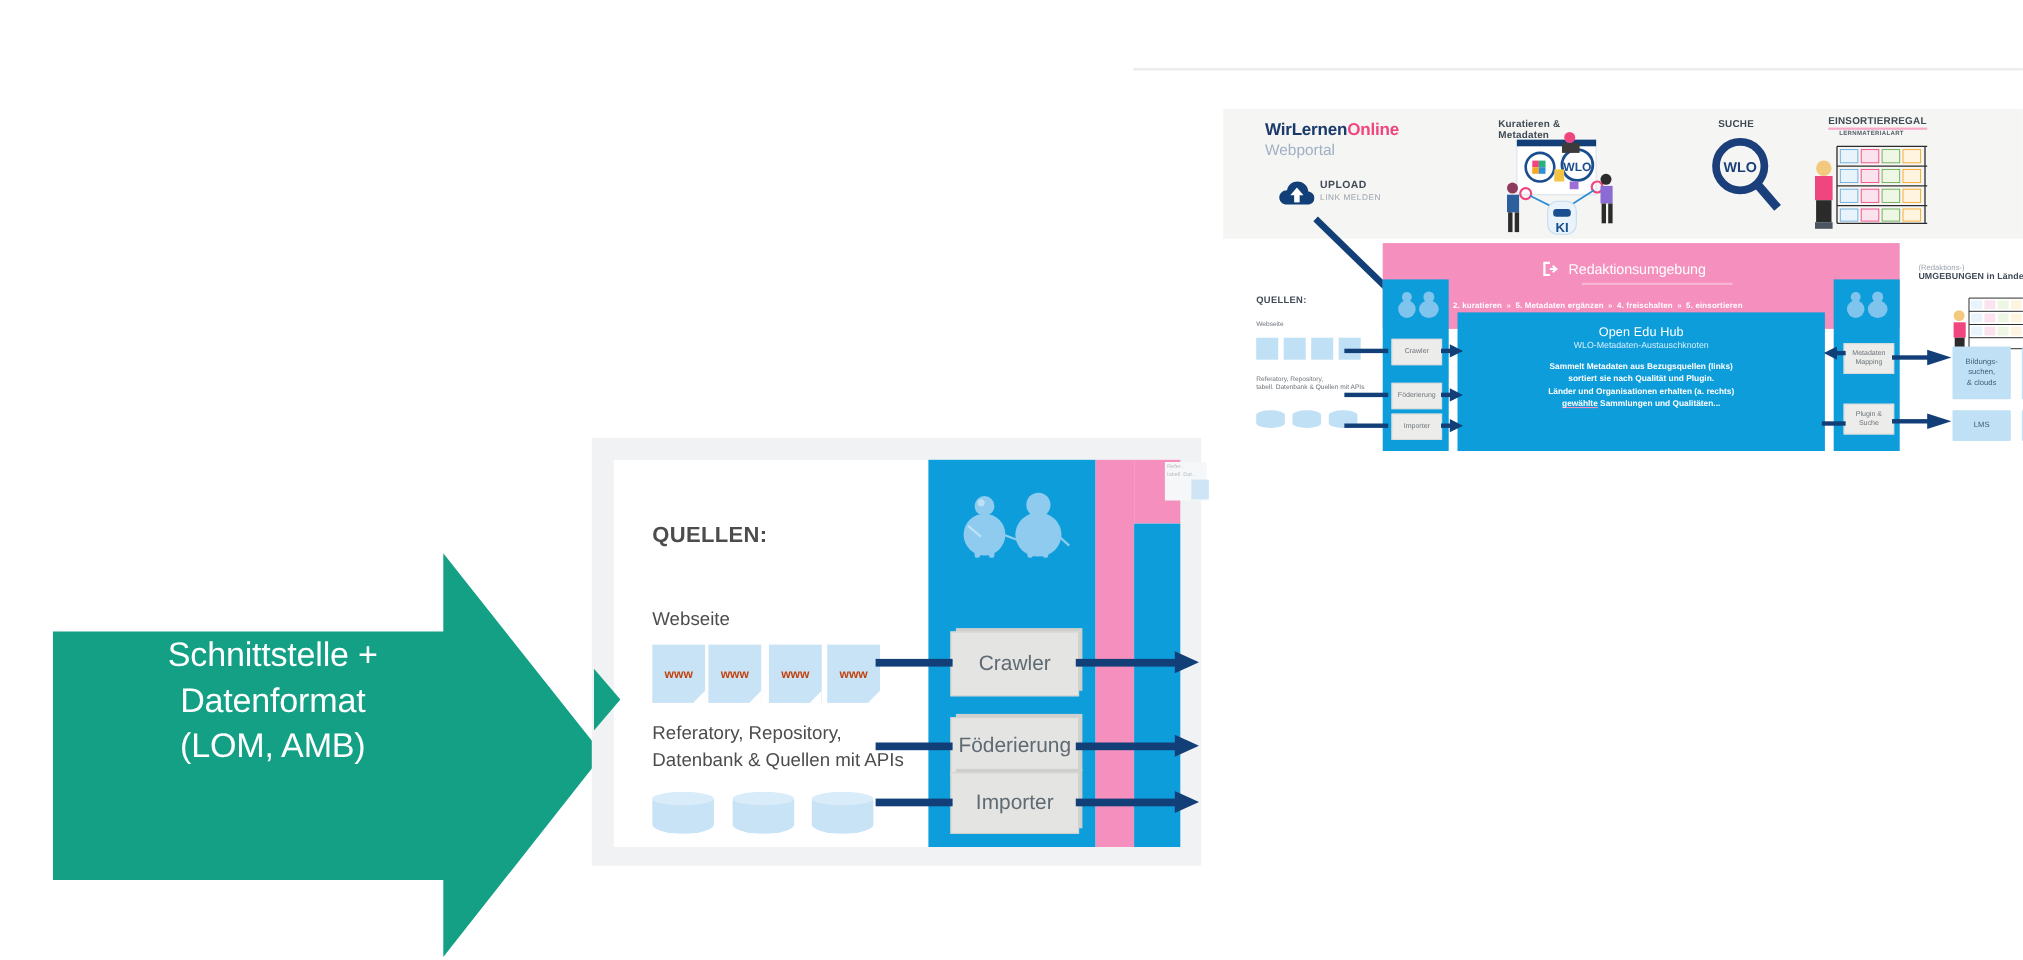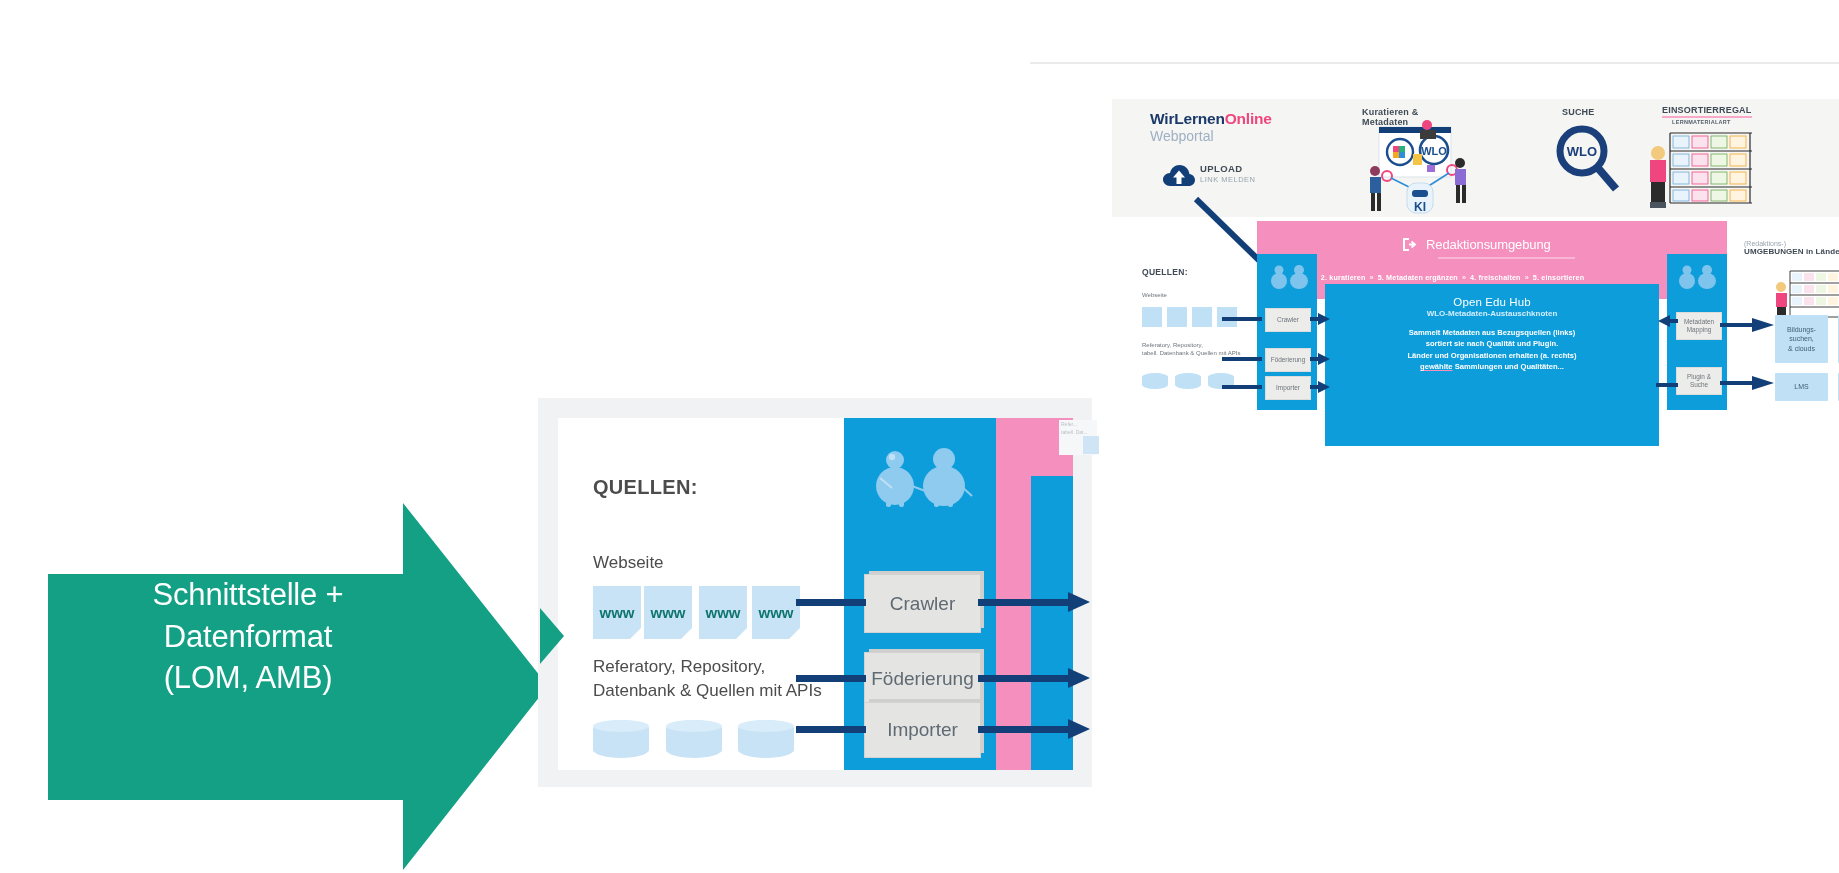--- a/index.html
+++ b/index.html
@@ -45,23 +45,23 @@
   #ov-steps{left:196px;top:188px;width:450px;font-size:7.2px;font-weight:bold;color:#ffffff;letter-spacing:.15px;}
   #ov-steps span.sep{opacity:.85;padding:0 4px;}
 
   #ov-redum{left:330px;top:152px;display:flex;align-items:center;gap:9px;}
   #ov-redum .rlabel{font-size:13px;font-weight:normal;color:#ffffff;letter-spacing:-.1px;}
   #ov-redum .runder{position:absolute;left:36px;top:20px;width:137px;height:2px;background:#f9b6d4;}
 
   
   #ov-leftblue{left:185px;top:169px;width:60px;height:156px;background:#0d9ddb;}
   #ov-rightblue{left:595px;top:169px;width:60px;height:156px;background:#0d9ddb;}
-  #ov-hub{left:253px;top:199px;width:334px;height:162px;background:#0d9ddb;}
+  #ov-hub{left:253px;top:199px;width:334px;height:126px;background:#0d9ddb;}
   #ov-hub .hub-t1{font-size:11.5px;color:#ffffff;text-align:center;margin-top:12px;letter-spacing:.1px;}
-  #ov-hub .hub-t2{font-size:8px;color:#d5eefb;text-align:center;margin-top:1px;font-weight:bold;}
+  #ov-hub .hub-t2{font-size:8px;color:#d5eefb;text-align:center;margin-top:1px;}
   #ov-hub .hub-body{font-size:7.6px;color:#ffffff;text-align:center;margin-top:9px;line-height:1.5;font-weight:bold;padding:0 12px;}
   #ov-hub .hub-body u{text-decoration-color:#f58fbe;}
 
   .ov-chip{position:absolute;background:#ececea;border:1px solid #dcdcda;font-size:6.4px;color:#6d747b;
            display:flex;align-items:center;justify-content:center;text-align:center;line-height:1.25;}
   #chip-crawler{left:193px;top:223px;width:44px;height:22px;}
   #chip-foed{left:193px;top:263px;width:44px;height:22px;}
   #chip-imp{left:193px;top:291px;width:44px;height:22px;}
   #chip-map{left:604px;top:227px;width:44px;height:26px;}
   #chip-plug{left:604px;top:282px;width:44px;height:26px;}
@@ -91,22 +91,22 @@
   }
 
   
   #panel{left:538px;top:398px;width:554px;height:389px;background:#f0f2f3;}
   #panel-inner{position:absolute;left:20px;top:20px;width:514px;height:352px;background:#ffffff;}
 
   #p-quellen{position:absolute;left:35px;top:58px;font-size:20px;font-weight:bold;color:#4c4c4c;letter-spacing:.3px;}
   #p-webseite{position:absolute;left:35px;top:135px;font-size:17px;color:#4c4c4c;}
   #p-refer{position:absolute;left:35px;top:237px;font-size:17px;color:#4c4c4c;line-height:1.4;}
 
-  .p-www{position:absolute;top:168px;width:48px;height:53px;background:#c9e3f6;color:#0f766e;
-         font-size:15px;font-weight:bold;display:flex;align-items:center;justify-content:center;}
+  .p-www{position:absolute;top:168px;width:48px;height:53px;background:#c9e3f6;color:#c2410c;
+         font-size:11px;font-weight:bold;display:flex;align-items:center;justify-content:center;}
   .p-www .fold{position:absolute;right:0;bottom:0;width:11px;height:11px;background:#ffffff;
                clip-path:polygon(100% 0,100% 100%,0 100%);}
   .p-db{position:absolute;top:302px;width:56px;height:38px;background:#c9e3f6;border-radius:50%/22%;}
   .p-db:after{content:"";position:absolute;left:0;top:0;width:56px;height:12px;background:#d9ecf9;border-radius:50%;}
 
   #p-blue{position:absolute;left:306px;top:20px;width:152px;height:352px;background:#0d9ddb;}
   #p-pink{position:absolute;left:458px;top:20px;width:35px;height:352px;background:#f58fbe;}
   #p-blue2{position:absolute;left:493px;top:78px;width:42px;height:294px;background:#0d9ddb;}
   #p-pinkcorner{position:absolute;left:493px;top:20px;width:42px;height:58px;background:#f58fbe;}
   #p-ghost{position:absolute;left:521px;top:22px;width:38px;height:35px;background:#f6f7f8;}

